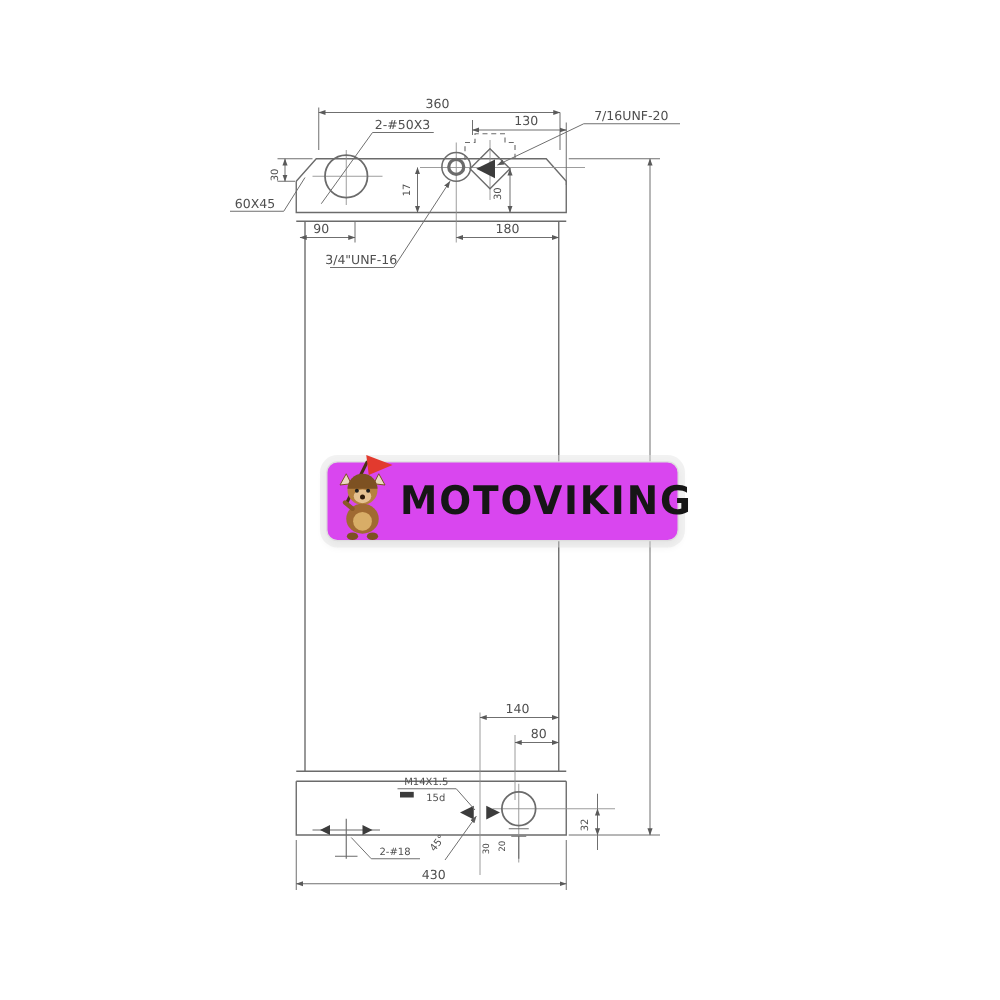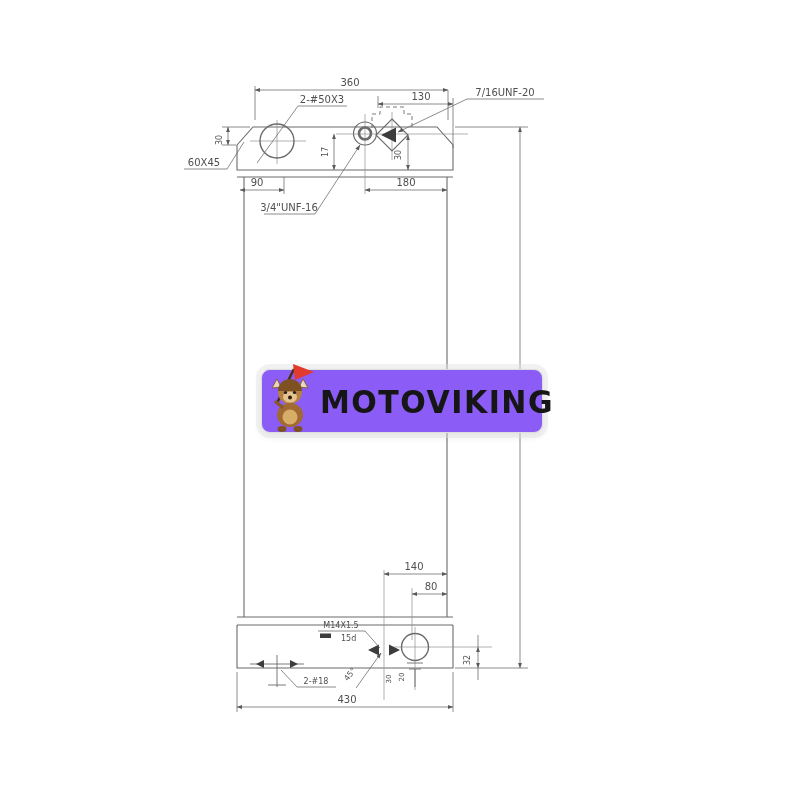--- a/index.html
+++ b/index.html
@@ -7,21 +7,21 @@
           font-family:"DejaVu Sans", sans-serif;}
   svg.drawing{position:absolute;left:0;top:0;filter:blur(0.3px);}
   svg text{font-family:"DejaVu Sans", sans-serif;fill:#4f4f4f;font-size:10px;}
   svg text.sm{font-size:8px;}
   svg text.xs{font-size:7px;}
   .outline{stroke:#6b6b6b;stroke-width:1.1;fill:none;}
   .thin{stroke:#8f8f8f;stroke-width:0.7;fill:none;}
   .dimln{stroke:#6f6f6f;stroke-width:0.8;fill:none;}
   .leader{stroke:#6f6f6f;stroke-width:0.8;fill:none;}
   .darkfill{fill:#3c3c3c;stroke:none;}
-  .logo-pill{position:absolute;left:261px;top:369px;width:280px;height:62px;background:#8b5cf6;
+  .logo-pill{position:absolute;left:261px;top:369px;width:280px;height:62px;background:#d946ef;
              border:1px solid #dedede;border-radius:9px;
              box-shadow:0 0 0 5px rgba(226,226,226,0.45), 0 3px 8px rgba(0,0,0,0.10);
              display:flex;align-items:center;}
   .logo-text{display:block;padding-left:58px;font-weight:bold;font-size:30px;letter-spacing:1.5px;
              color:#161616;white-space:nowrap;transform:scaleY(1.05);}
   .mascot{position:absolute;left:2px;top:-9px;width:54px;height:78px;}
 </style>
 </head>
 <body>
 

